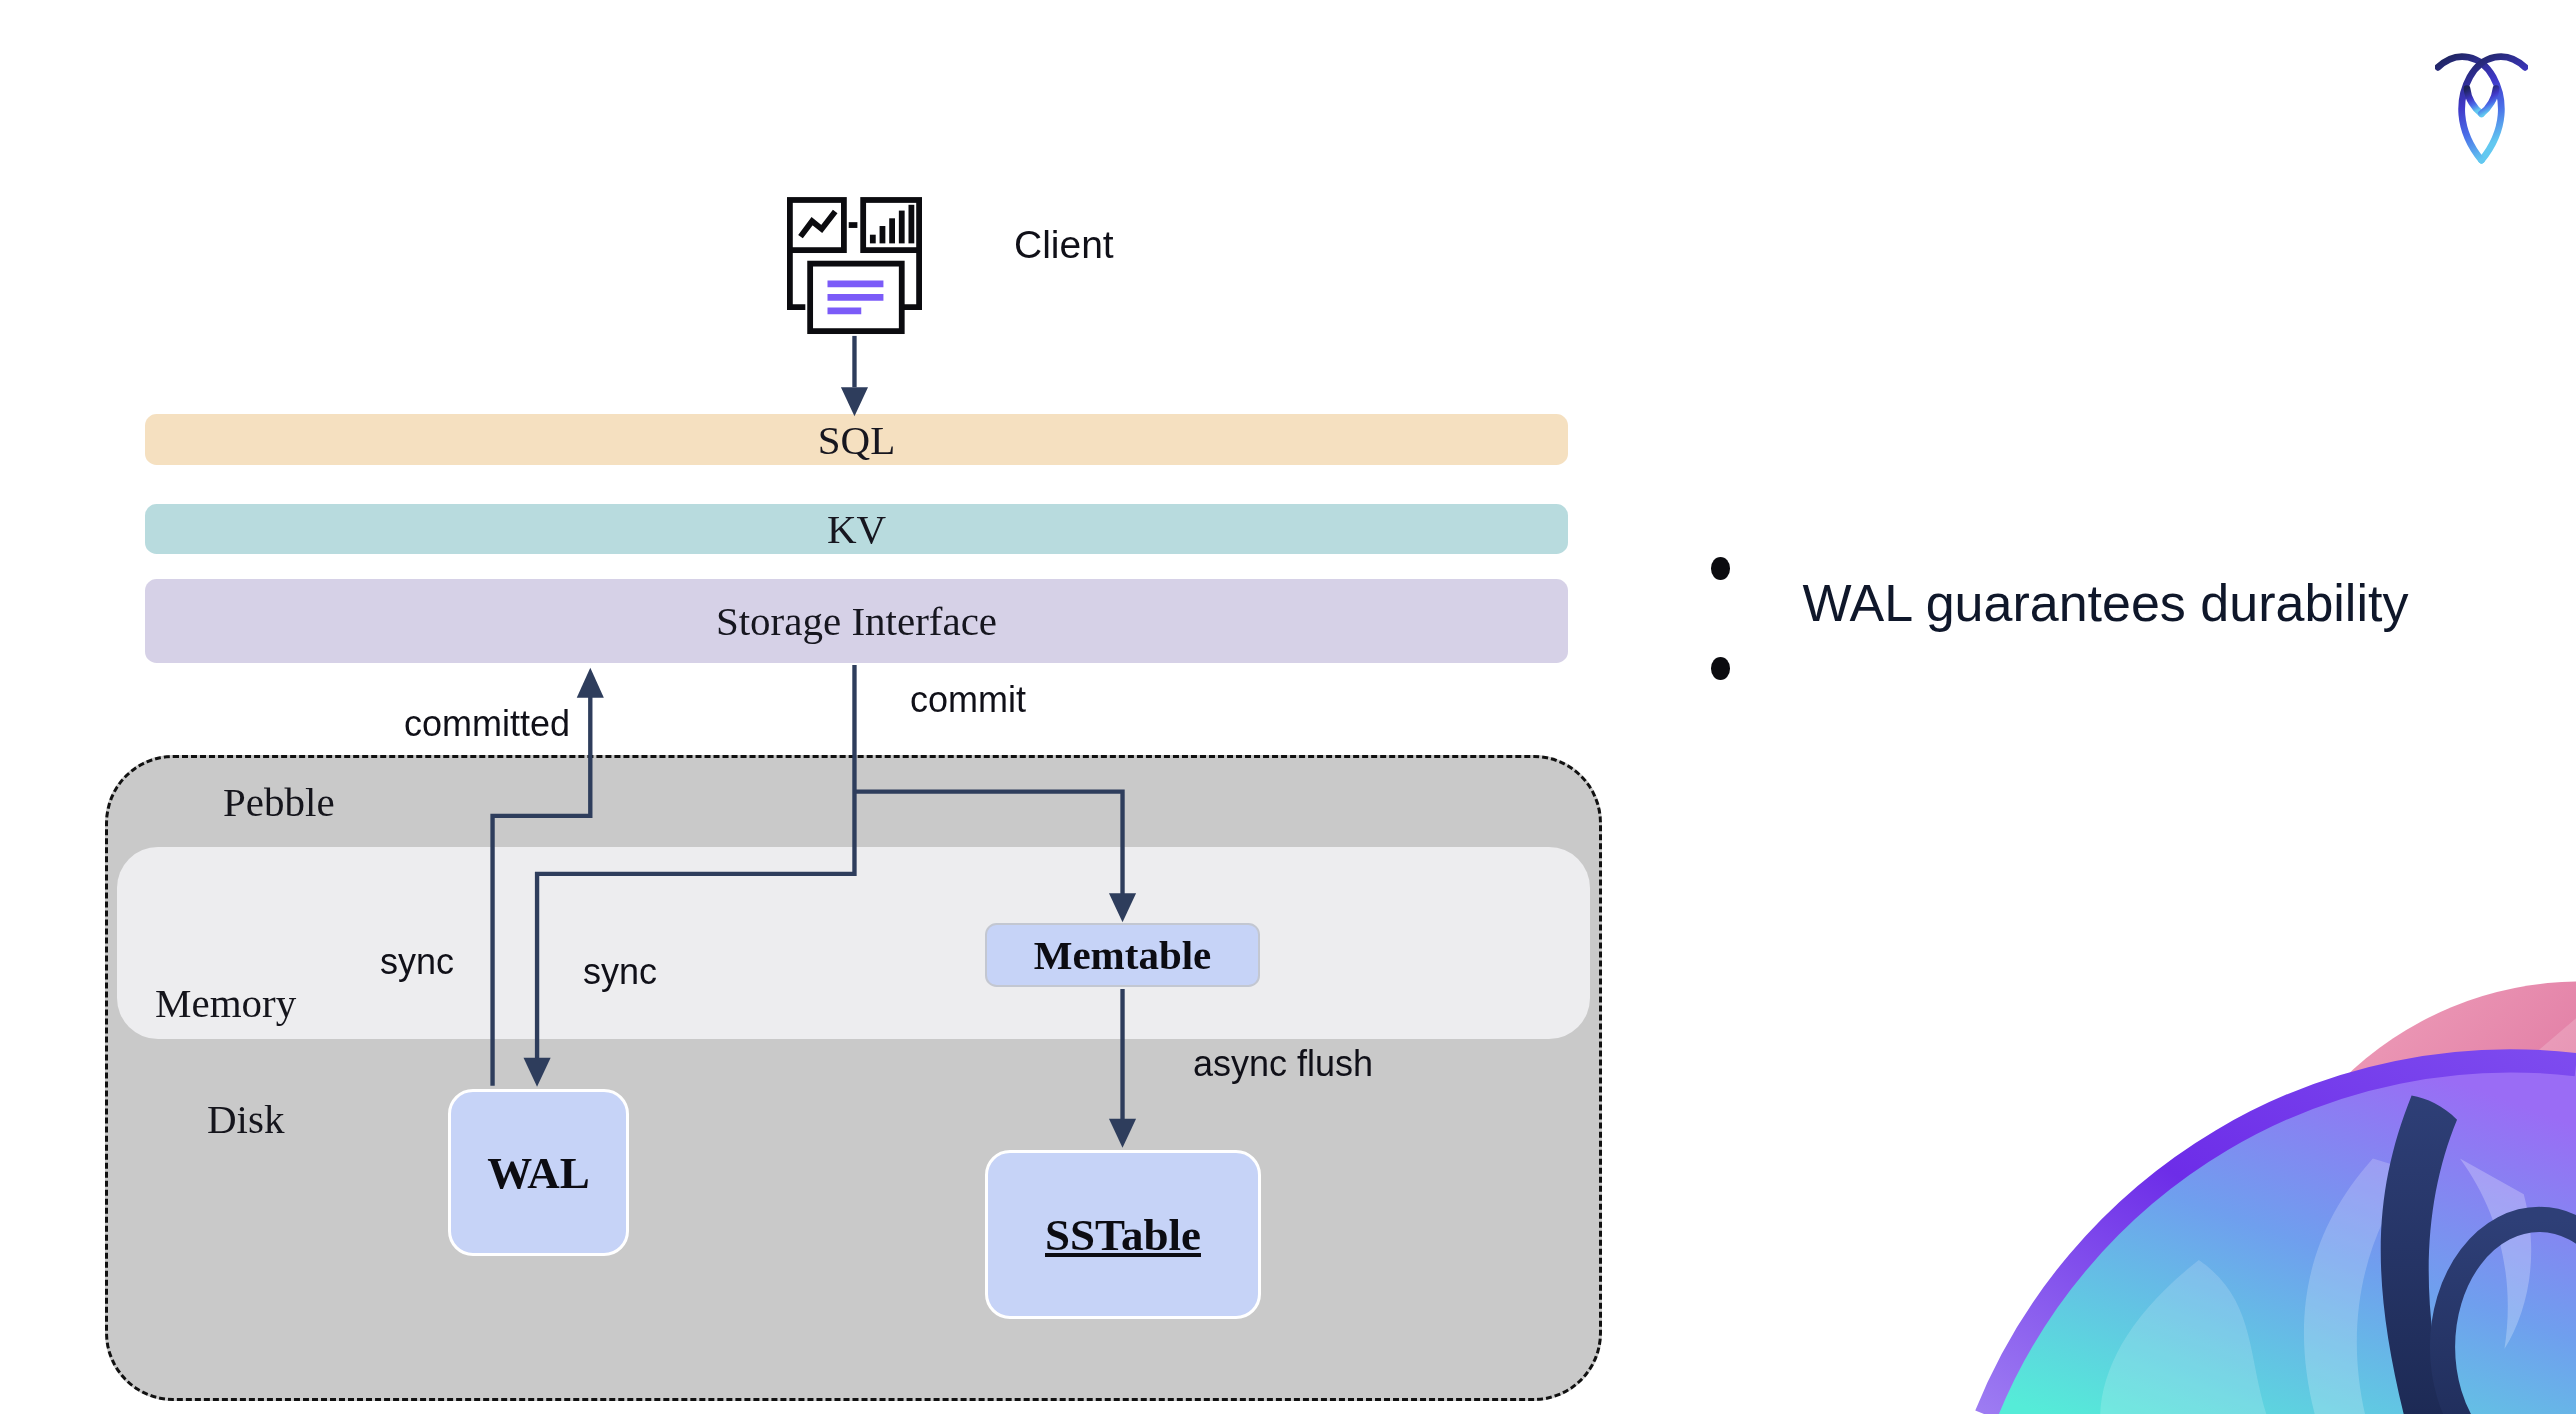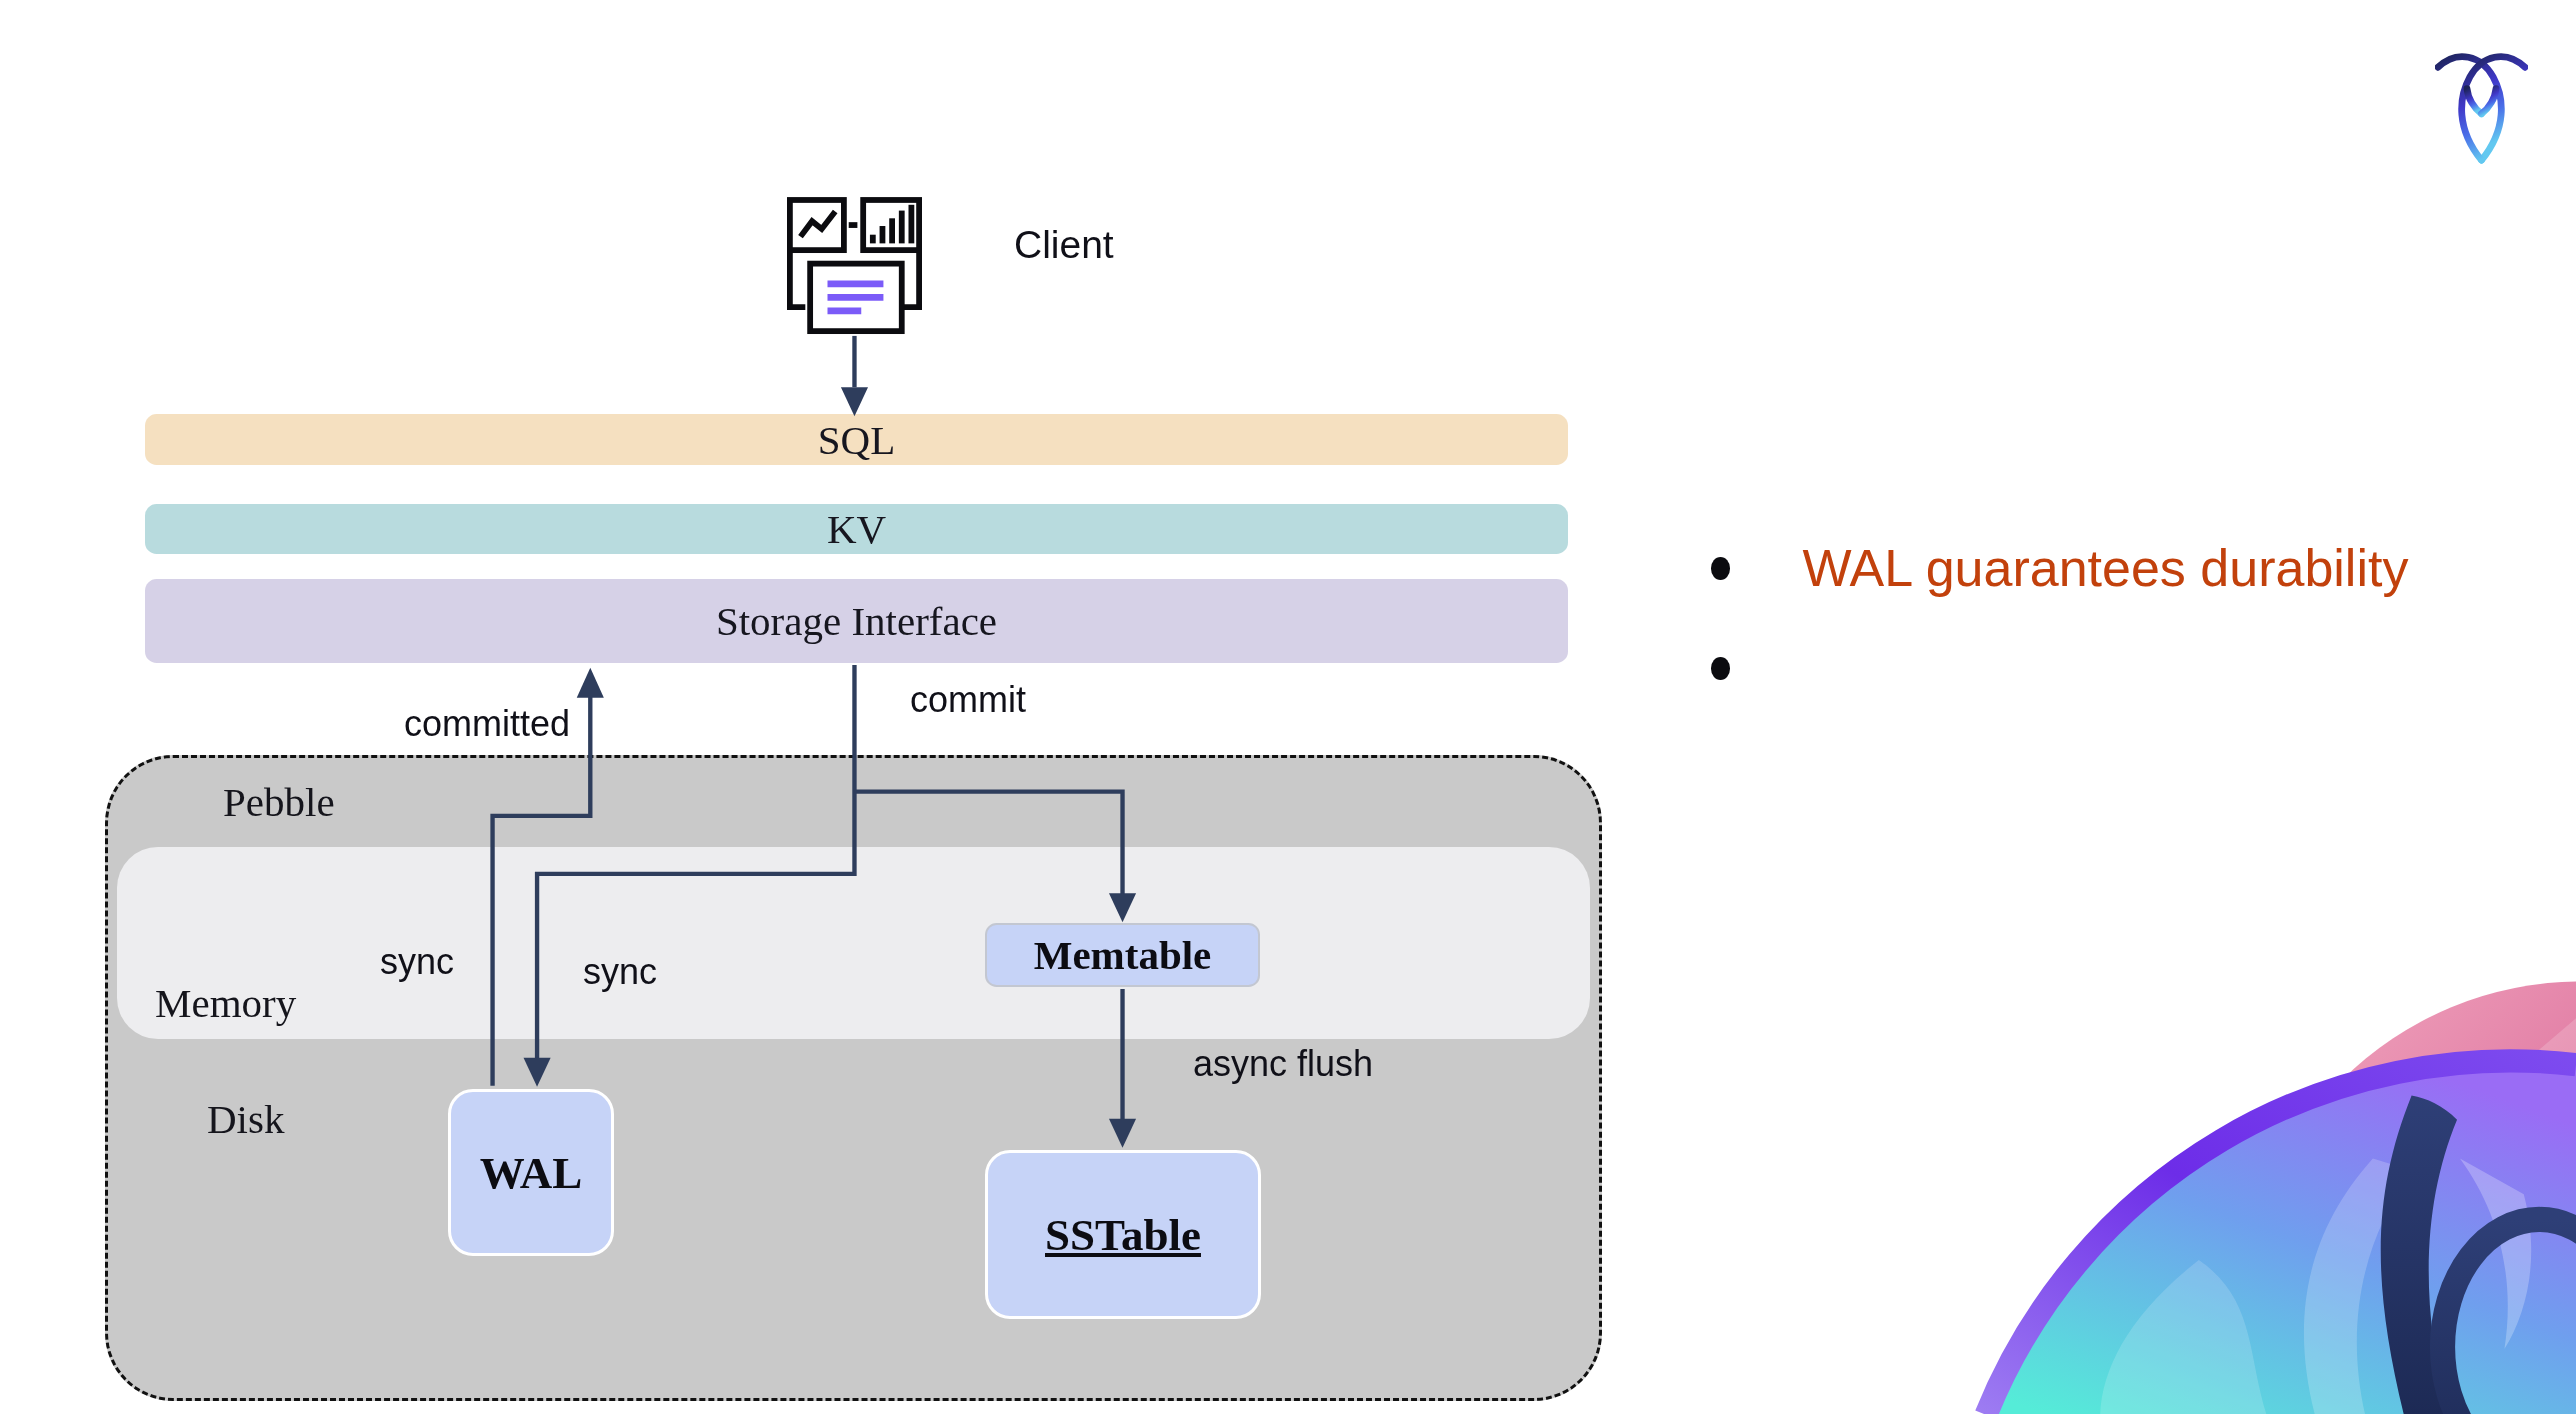--- a/index.html
+++ b/index.html
@@ -21,34 +21,34 @@
   
   .pebble{left:105px;top:755px;width:1497px;height:646px;background:#c9c9c9;
           border:3.9px dashed #111;border-radius:68px;box-sizing:border-box;}
   .memoryband{left:117px;top:847px;width:1473px;height:192px;background:#ededef;border-radius:41px;}
 
   .bandlabel{font-family:"Liberation Serif","DejaVu Serif",serif;font-size:41px;color:#15151c;}
 
   
   .node{background:#c6d3f7;display:flex;align-items:center;justify-content:center;
         font-family:"Liberation Serif","DejaVu Serif",serif;font-weight:bold;color:#0c0c12;box-sizing:border-box;}
-  .node-wal{left:448px;top:1089px;width:166px;height:167px;border:3.9px solid #fff;border-radius:25px;font-size:45px;}
+  .node-wal{left:448px;top:1089px;width:181px;height:167px;border:3.9px solid #fff;border-radius:25px;font-size:45px;}
   .node-memtable{left:985px;top:923px;width:275px;height:64px;border:2.9px solid #c3c7d1;border-radius:11.6px;font-size:41px;}
   .node-sstable{left:985px;top:1150px;width:276px;height:169px;border:3.9px solid #fff;border-radius:25px;font-size:45px;text-decoration:underline;}
 
   
   .edgelabel{font-size:36px;color:#101018;white-space:nowrap;}
   .centerx{transform:translateX(-50%);}
 
   .clientlabel{left:1014px;top:223px;font-size:39px;color:#101018;}
 
   
   .bullet{display:flex;align-items:flex-start;}
   .bullet .dot{width:19.4px;height:23px;border-radius:50%;background:#0b0b0f;flex:0 0 auto;margin-top:19.4px;}
-  .bullet .btext{margin-left:72px;font-size:52px;line-height:61px;color:#c2410c;}
+  .bullet .btext{margin-left:72px;font-size:52px;line-height:61px;color:#0f172a;margin-top:35px;}
   .bullet1{left:1711px;top:538px;width:774px;}
   .bullet2{left:1711px;top:638px;width:768px;}
 
   svg{display:block;}
   .overlay{left:0;top:0;pointer-events:none;}
 </style>
 </head>
 <body>
 
 <div class="stage">

